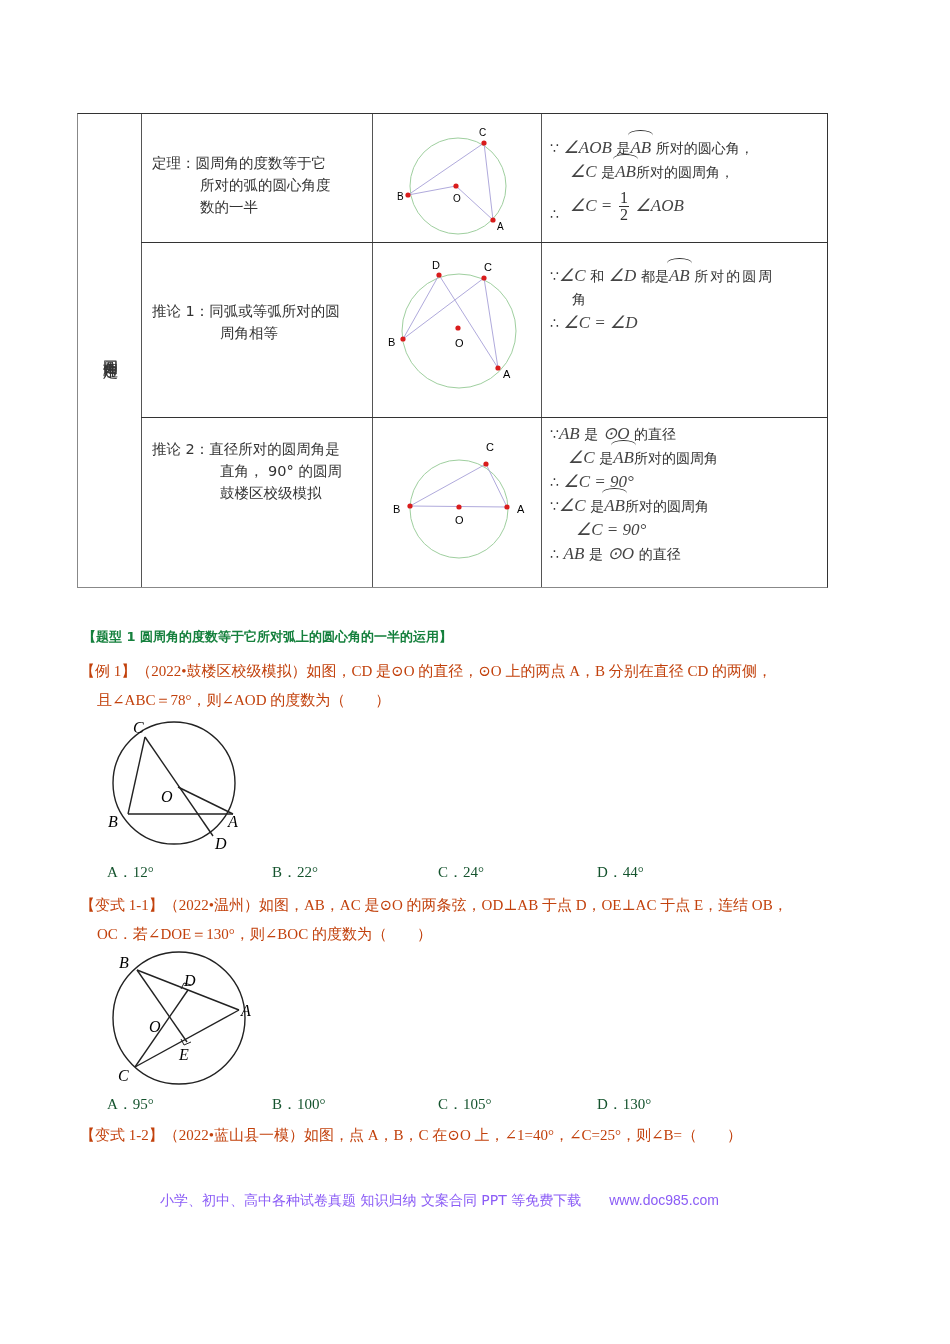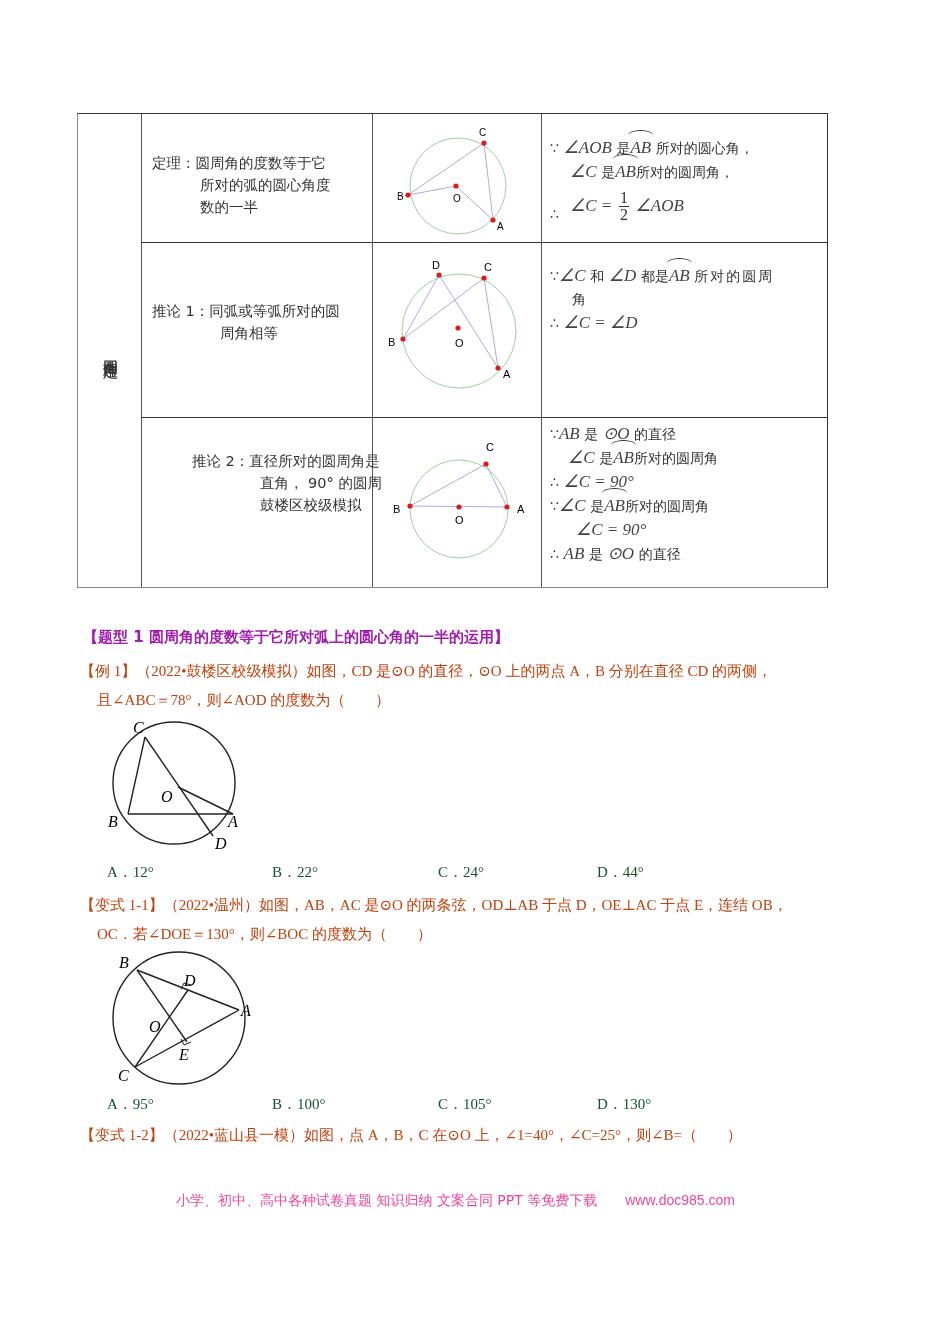--- a/index.html
+++ b/index.html
@@ -22,27 +22,27 @@
   .proof { position: absolute; font-size: 14.5px; line-height: 23px; color: #333; }
   .proof .m { font-style: italic; font-family: "Liberation Serif", serif; font-size: 17px; color: #444; }
   .proof .cn { font-family: "DejaVu Sans", sans-serif; font-size: 14px; }
   .arc { position: relative; display: inline-block; }
   .arc::before { content: ""; position: absolute; left: -2px; right: -2px; top: -6px; height: 10px;
                  border-top: 1.2px solid #333; border-radius: 50% 50% 0 0; }
   .frac { display: inline-flex; flex-direction: column; align-items: center; vertical-align: middle;
           font-family: "Liberation Serif", serif; font-size: 16px; line-height: 16px; margin: 0 2px; }
   .frac .bar { border-top: 1px solid #333; width: 10px; }
   
-  .heading { position: absolute; left: 83px; top: 628px; font-size: 15px; font-weight: bold;
-             color: #a21caf; font-family: "DejaVu Sans", sans-serif; text-align: right; }
+  .heading { position: absolute; left: 83px; top: 628px; font-size: 13px; font-weight: bold;
+             color: #15803d; font-family: "DejaVu Sans", sans-serif; text-align: right; }
   .q { position: absolute; font-size: 15px; line-height: 20px; color: #c2410c; white-space: nowrap;
        font-family: "Liberation Serif", "DejaVu Serif", serif; }
   .opt { position: absolute; font-size: 15px; color: #14532d; font-family: "Liberation Serif", serif; }
-  .footer { position: absolute; left: 160px; top: 1192px; font-size: 14px; color: #ec4899;
-            font-family: "DejaVu Sans", sans-serif; white-space: nowrap; margin-left: 16px; }
+  .footer { position: absolute; left: 160px; top: 1192px; font-size: 14px; color: #8b5cf6;
+            font-family: "DejaVu Sans", sans-serif; white-space: nowrap; }
   .footer .url { margin-left: 28px; font-family: "Liberation Sans", sans-serif; }
   svg text { font-family: "Liberation Sans", sans-serif; }
   svg text.it { font-family: "Liberation Serif", serif; font-style: italic; }
 </style>
 </head>
 <body>
 
 <div class="tbl">
   <div class="vline" style="left:63px"></div>
   <div class="vline" style="left:294px"></div>
@@ -120,21 +120,21 @@
     <div><span class="cn">∵</span><span class="m">∠C</span>
       <span class="cn">和</span>
       <span class="m">∠D</span>
       <span class="cn">都是</span><span class="m arc">AB</span>
       <span class="cn" style="letter-spacing:2px">所对的圆周</span></div>
     <div style="padding-left:22px"><span class="cn">角</span></div>
     <div><span class="cn">∴</span>
       <span class="m">∠C = ∠D</span></div>
   </div>
 
-  <div class="cell-text" style="left:74px; top:336px;margin-left:40px;">
+  <div class="cell-text" style="left:74px; top:324px;">
     <span>推论 2：直径所对的圆周角是</span>
     <span class="ind2">直角， 90° 的圆周</span>
     <span class="ind2">鼓楼区校级模拟</span>
   </div>
 
   <svg class="abs" style="left:298px; top:310px" width="160" height="160">
     <circle cx="83" cy="85" r="49" fill="none" stroke="#9fcf9f" stroke-width="1"></circle>
     <line x1="110" y1="40" x2="34" y2="82" stroke="#b0aadc" stroke-width="1"></line>
     <line x1="110" y1="40" x2="131" y2="83" stroke="#b0aadc" stroke-width="1"></line>
     <line x1="34" y1="82" x2="131" y2="83" stroke="#b0aadc" stroke-width="1"></line>

